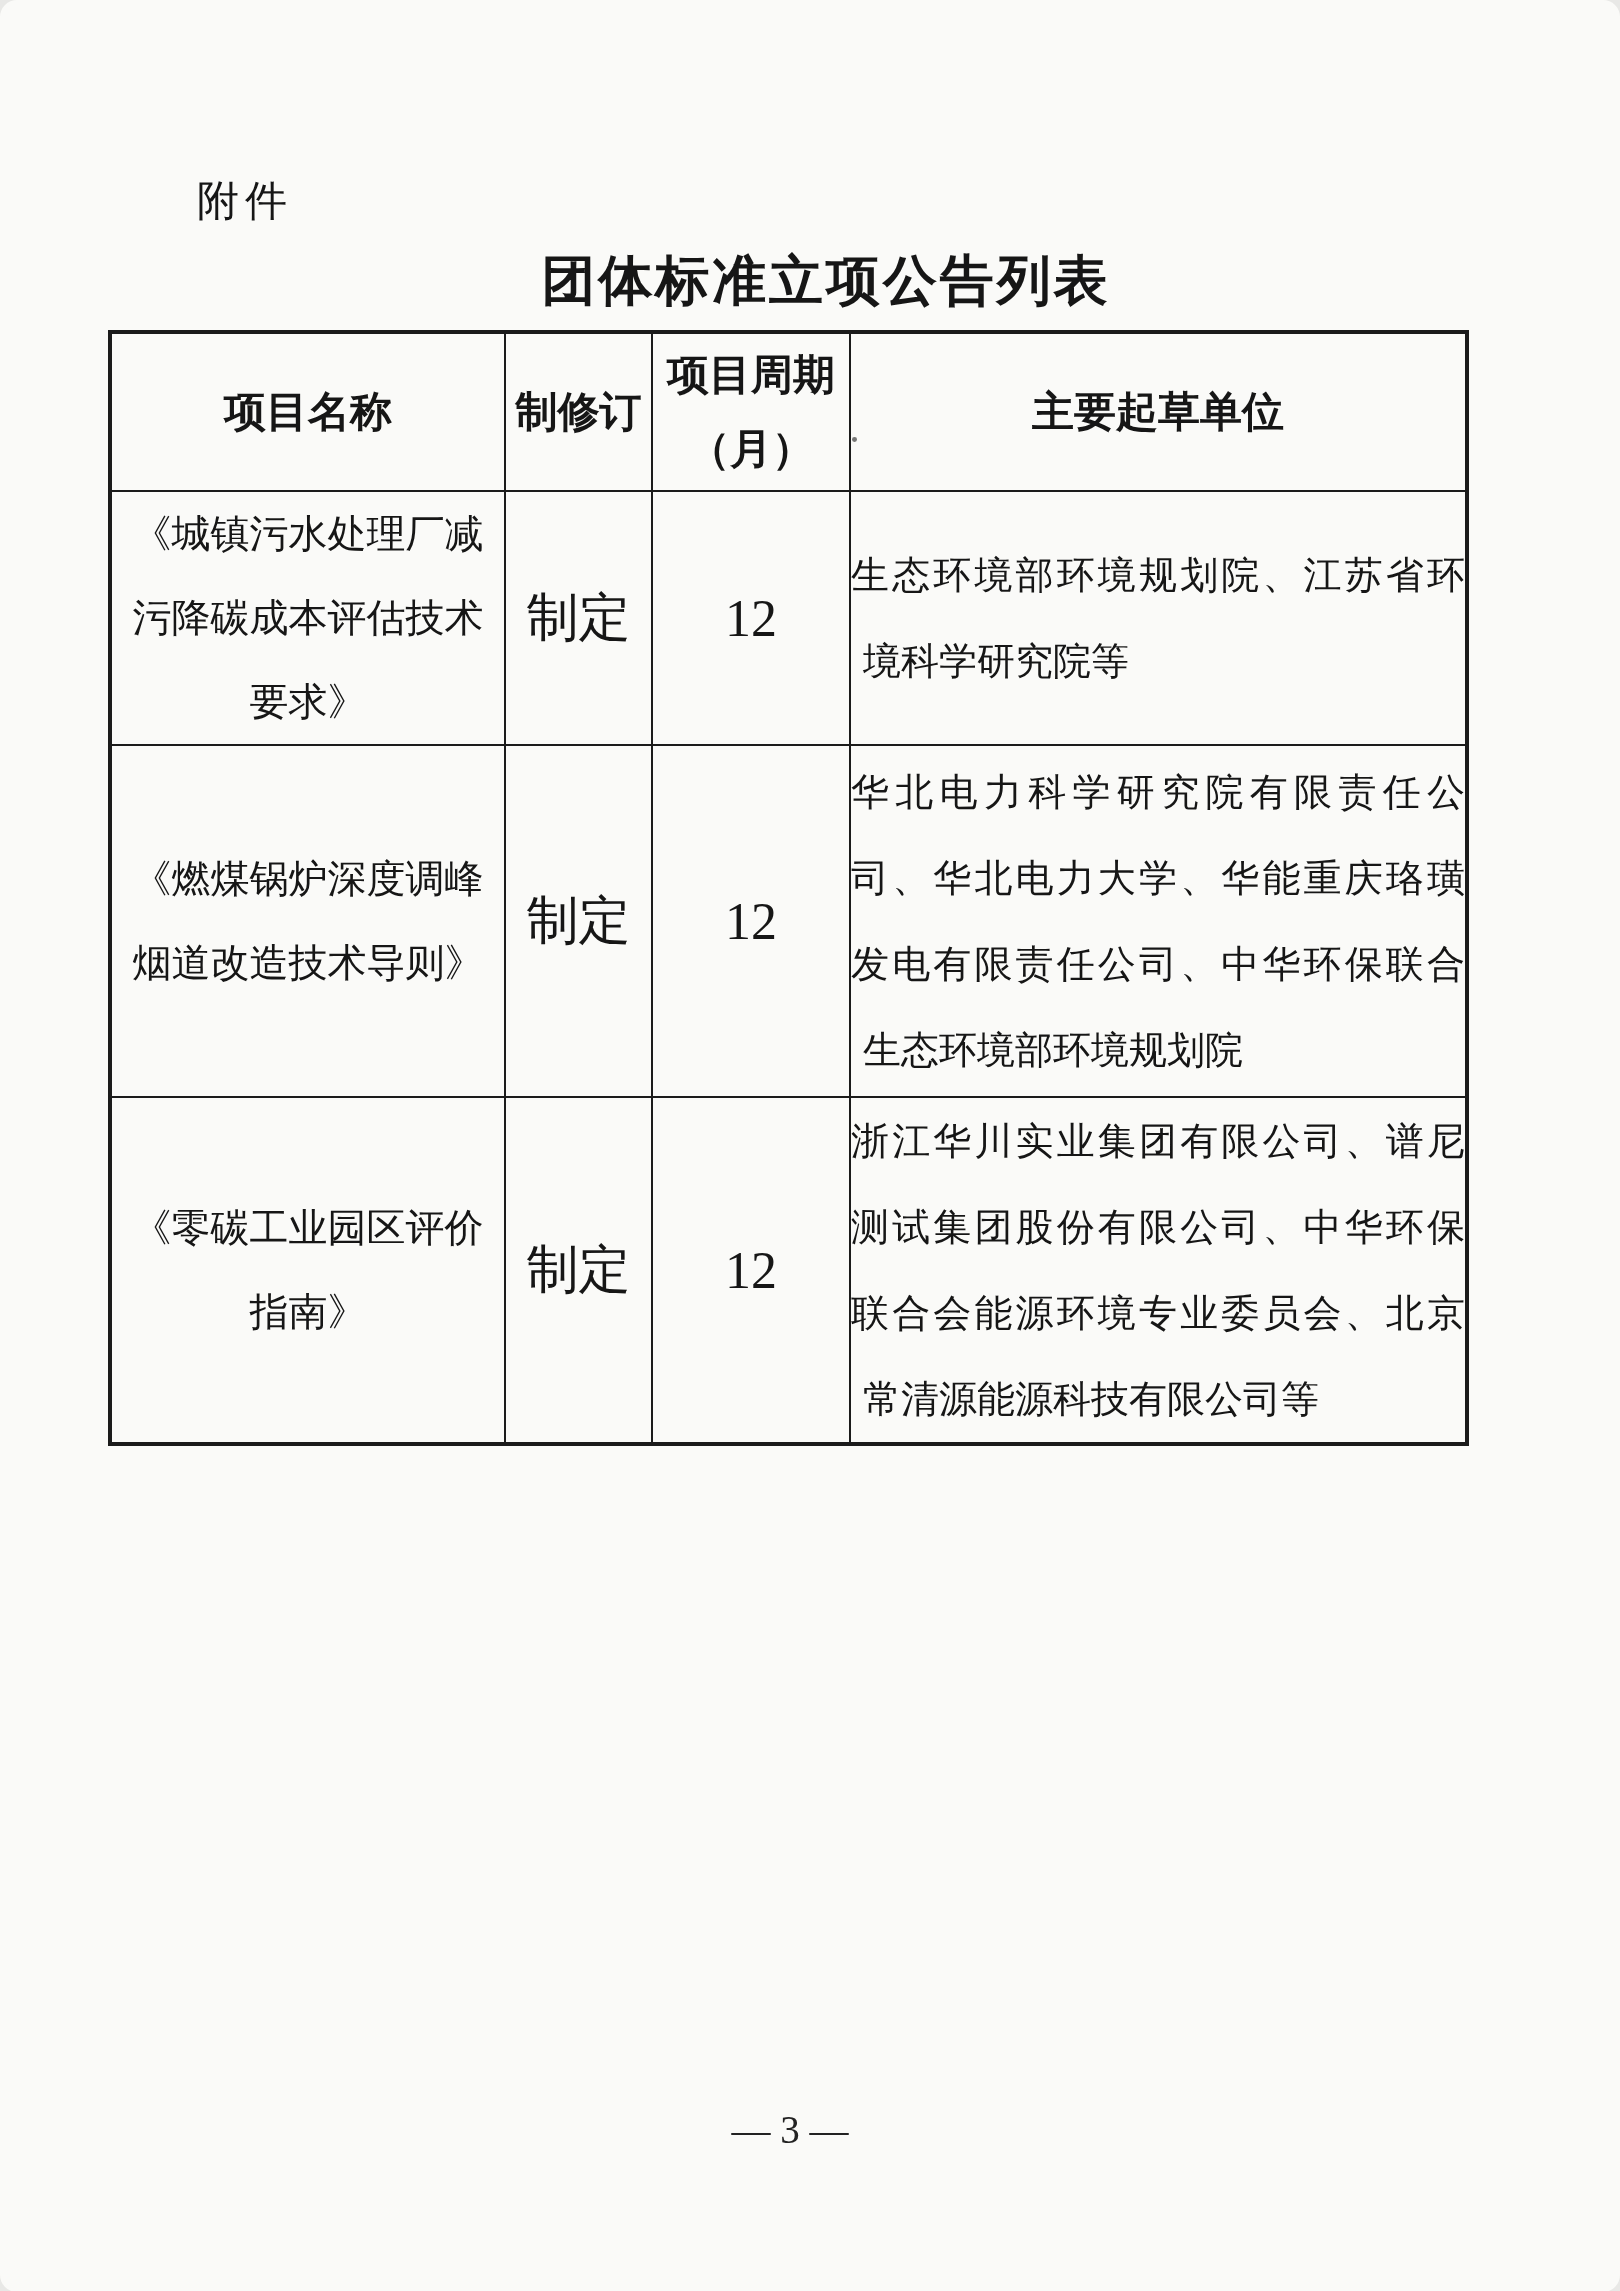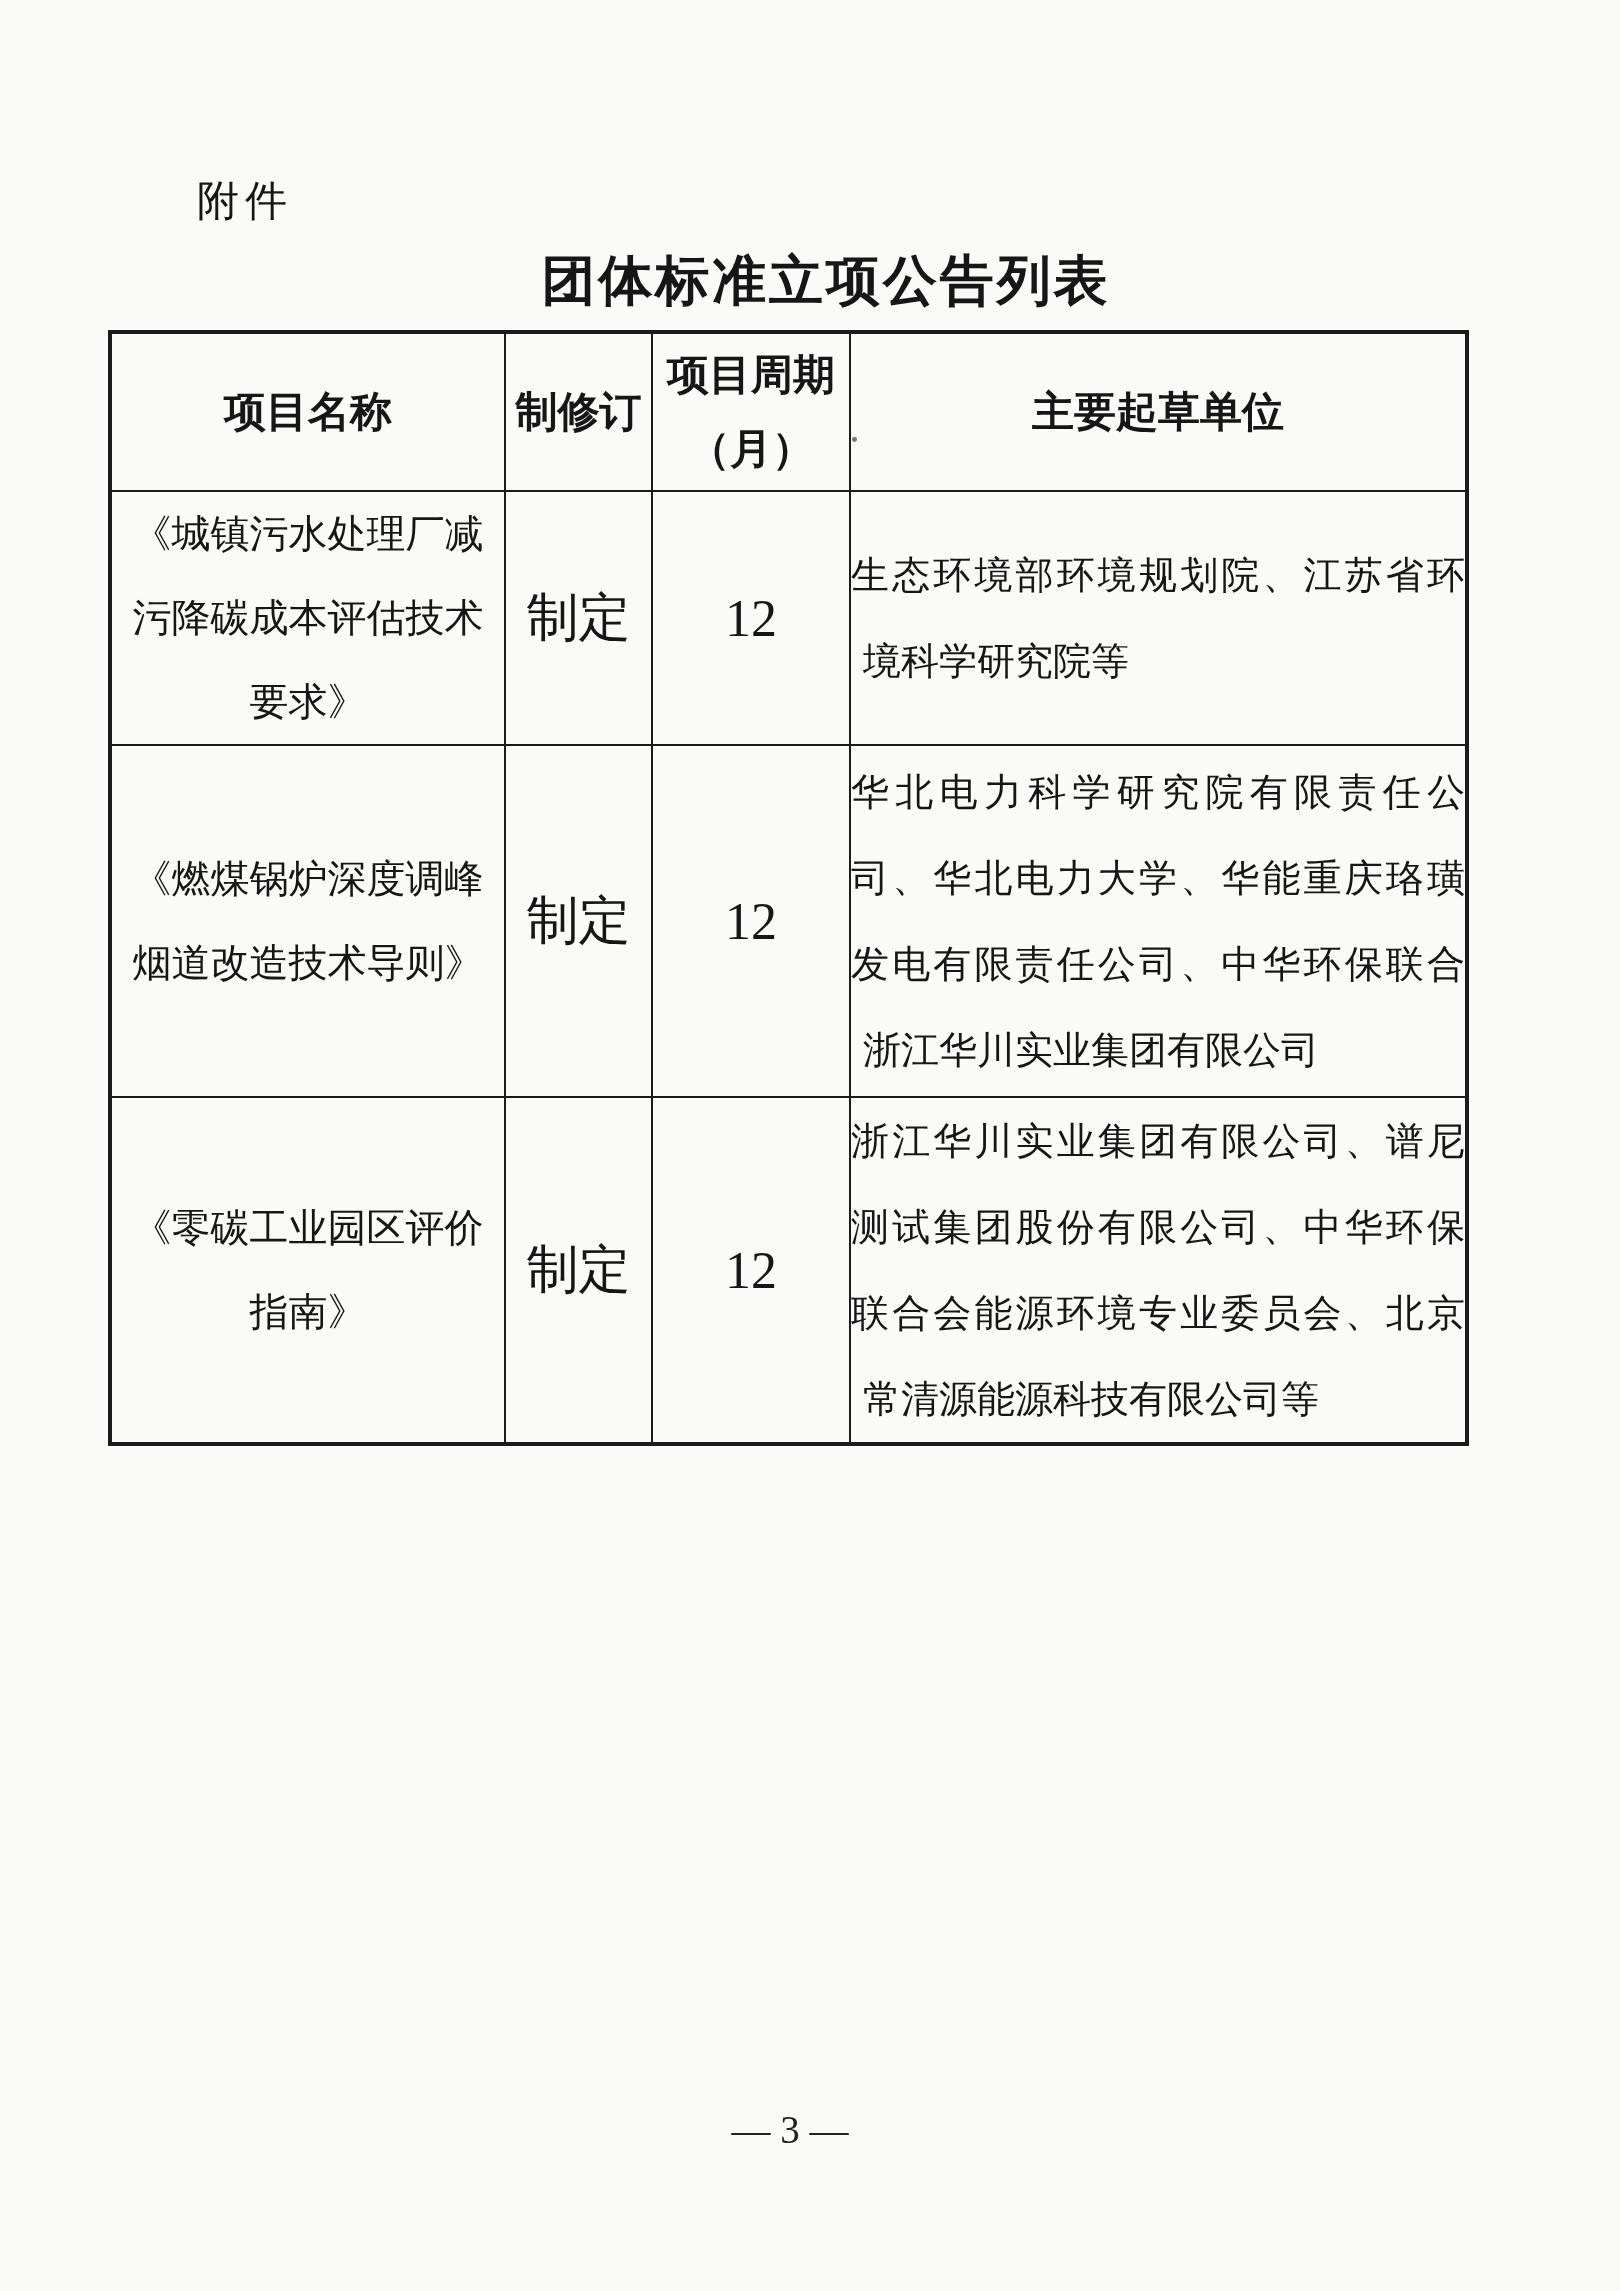--- a/index.html
+++ b/index.html
@@ -9,20 +9,21 @@
   }
   .page {
     position: relative;
     width: 1620px;
     height: 2292px;
     margin: 0 auto;
     background: #fafaf8;
     font-family: "Liberation Serif", "DejaVu Serif", serif;
     color: #161616;
     overflow: hidden;
+    border-radius: 17px;
   }
   .attachment-label {
     position: absolute;
     left: 197px;
     top: 173px;
     font-size: 42px;
     letter-spacing: 5.9px;
     white-space: nowrap;
   }
   .doc-title {
@@ -153,21 +154,21 @@
         <td class="name-cell">
             <div class="cell-line">《燃煤锅炉深度调峰</div>
             <div class="cell-line">烟道改造技术导则》</div>
           </td>
         <td class="type-cell">制定</td>
         <td class="period-cell">12</td>
         <td class="units-cell">
             <div class="cell-line">华北电力科学研究院有限责任公</div>
             <div class="cell-line">司、华北电力大学、华能重庆珞璜</div>
             <div class="cell-line">发电有限责任公司、中华环保联合</div>
-            <div class="cell-line">浙江华川实业集团有限公司</div>
+            <div class="cell-line">生态环境部环境规划院</div>
           </td>
       </tr>
 
       <tr class="body-row-2">
         <td class="name-cell">
             <div class="cell-line">《零碳工业园区评价</div>
             <div class="cell-line">指南》</div>
           </td>
         <td class="type-cell">制定</td>
         <td class="period-cell">12</td>

